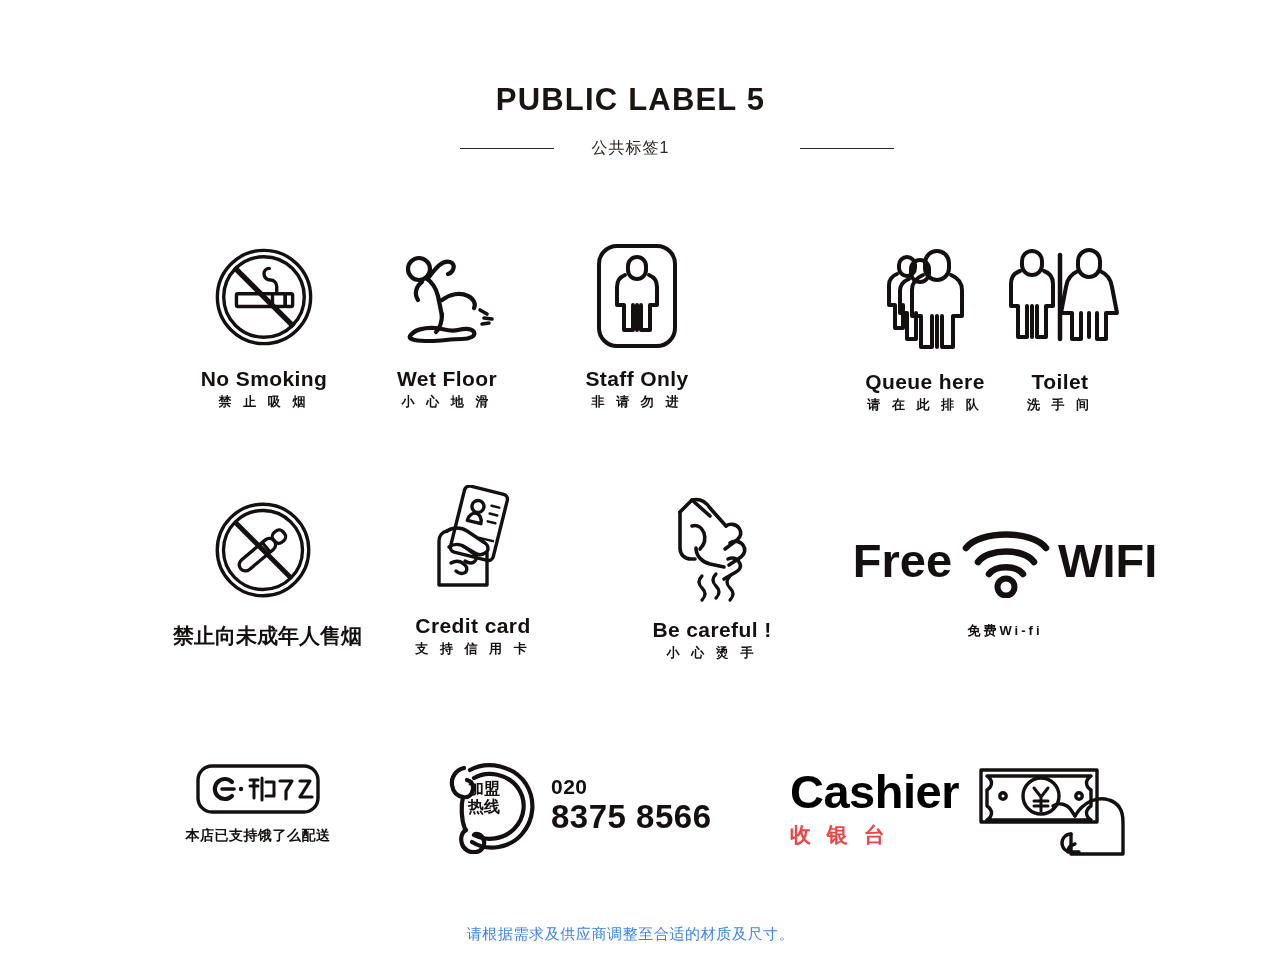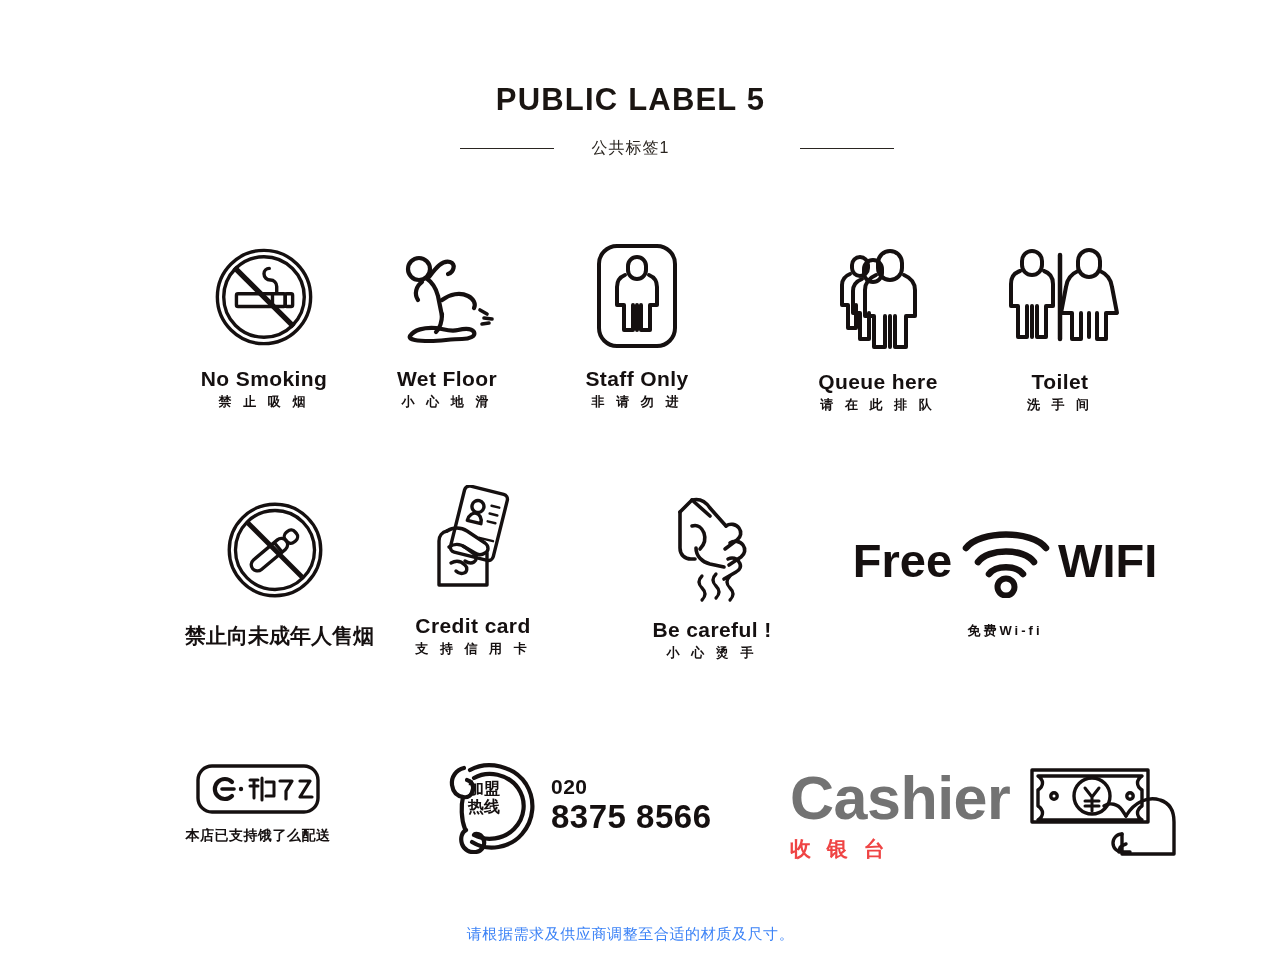--- a/index.html
+++ b/index.html
@@ -90,23 +90,23 @@
   
   .inline-wrap { display: flex; align-items: center; justify-content: center; }
   .big-word {
     font-size: 47px;
     font-weight: 700;
     color: #151010;
     letter-spacing: 0px;
     line-height: 1;
   }
   .cashier-word {
-    font-size: 61px;
-    font-weight: 700;
-    color: #737373;
+    font-size: 47px;
+    font-weight: 700;
+    color: #000000;
     letter-spacing: -0.5px;
     line-height: 1;
   }
   .cashier-cn {
     font-size: 21px;
     font-weight: 700;
     letter-spacing: 5px;
     color: #ef4444;
     margin-top: 6px;
   }
@@ -205,21 +205,21 @@
           <path d="M33 24 a9 9 0 0 1 18 0 v4 a9 9 0 0 1 -18 0 Z"></path>
           <path d="M30 33 c-5 2 -8 6 -8 12 v18 h7 v25 h9 v-25"></path>
           <path d="M54 33 c5 2 8 6 8 12 v18 h-7 v25 h-9 v-25"></path>
           <line x1="42" y1="63" x2="42" y2="88"></line>
         </svg>
       </div>
       <div class="label-en" style="margin-top:18px;">Staff Only</div>
       <div class="label-cn">非 请 勿 进</div>
     </div>
 
-    <div class="cell" style="left:788px; top:238px; width:180px;">
+    <div class="cell" style="left:835px; top:238px; width:180px;">
       <div class="icon-box" style="height:115px;">
         <svg width="100" height="112" viewBox="0 0 100 112" fill="none" stroke="#151010" stroke-width="4" stroke-linecap="round" stroke-linejoin="round">
           <path d="M24 24 a8 8 0 0 1 16 0 v3 a8 8 0 0 1 -16 0 Z"></path>
           <path d="M22 33 c-5 2 -8 6 -8 11 v20 h6 v23 h8 v-23"></path>
           <path d="M36 28 a9 9 0 0 1 18 0 v4 a9 9 0 0 1 -18 0 Z"></path>
           <path d="M34 38 c-5 2 -9 6 -9 12 v22 h7 v26 h9 v-26"></path>
           <path d="M50 22 a12 12 0 0 1 24 0 v5 a12 12 0 0 1 -24 0 Z"></path>
           <path d="M48 34 c-7 3 -11 8 -11 15 v26 h9 v31 h11 v-31"></path>
           <path d="M76 34 c7 3 11 8 11 15 v26 h-9 v31 h-11 v-31"></path>
           <line x1="62" y1="75" x2="62" y2="106"></line>
@@ -243,21 +243,21 @@
           <line x1="89" y1="72" x2="89" y2="96"></line>
         </svg>
       </div>
       <div class="label-en" style="margin-top:18px;">Toilet</div>
       <div class="label-cn">洗 手 间</div>
     </div>
   </div>
 
   <div class="row" style="top:0;">
 
-    <div class="cell" style="left:185px; top:490px; width:180px;">
+    <div class="cell" style="left:173px; top:490px; width:180px;">
       <div class="icon-box" style="height:112px;">
         <svg width="104" height="104" viewBox="0 0 100 100" fill="none" stroke="#151010" stroke-width="3.2">
           <circle cx="50" cy="50" r="44"></circle>
           <circle cx="50" cy="50" r="38"></circle>
           <g transform="rotate(-40 50 50)">
             <rect x="22" y="44" width="42" height="12" rx="6"></rect>
             <line x1="54" y1="44" x2="54" y2="56"></line>
             <rect x="64" y="44" width="12" height="12" rx="5"></rect>
           </g>
           <line x1="24" y1="24" x2="76" y2="76" stroke-width="4.6"></line>

